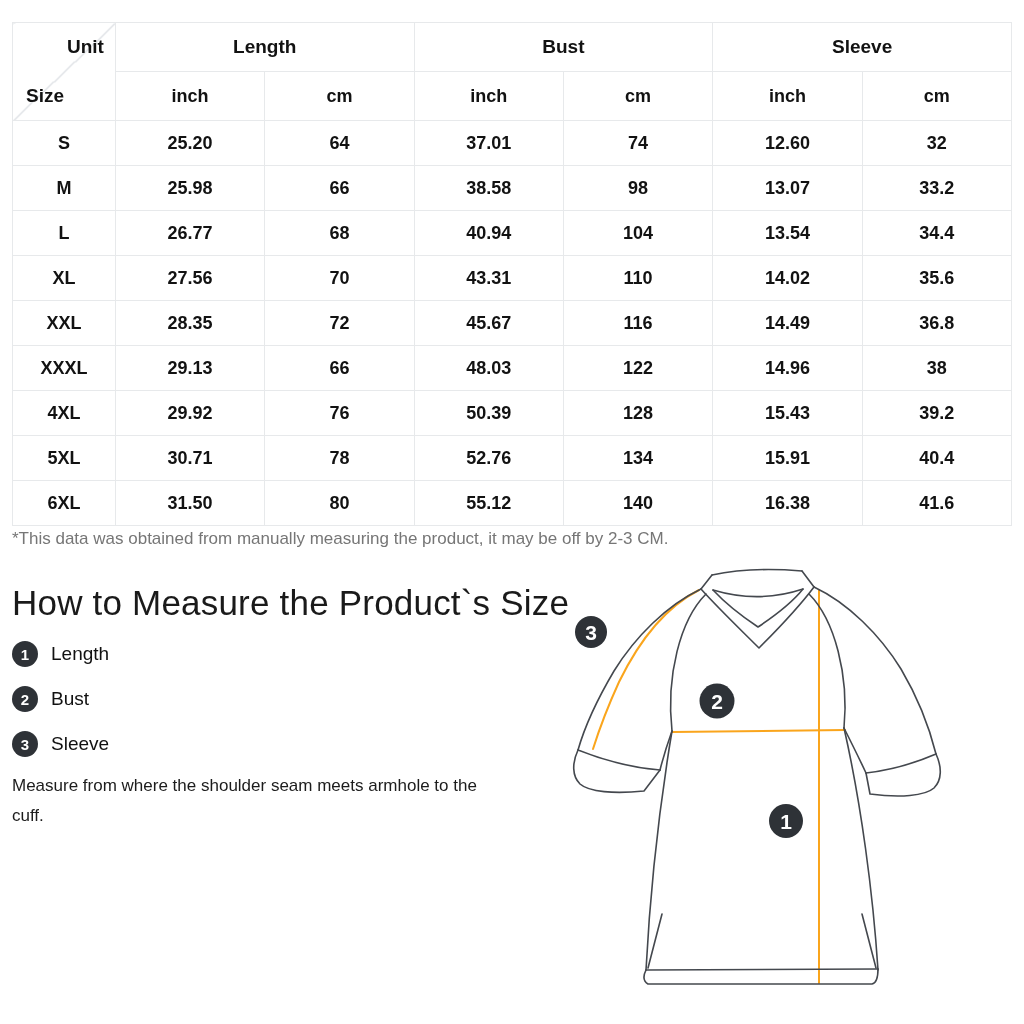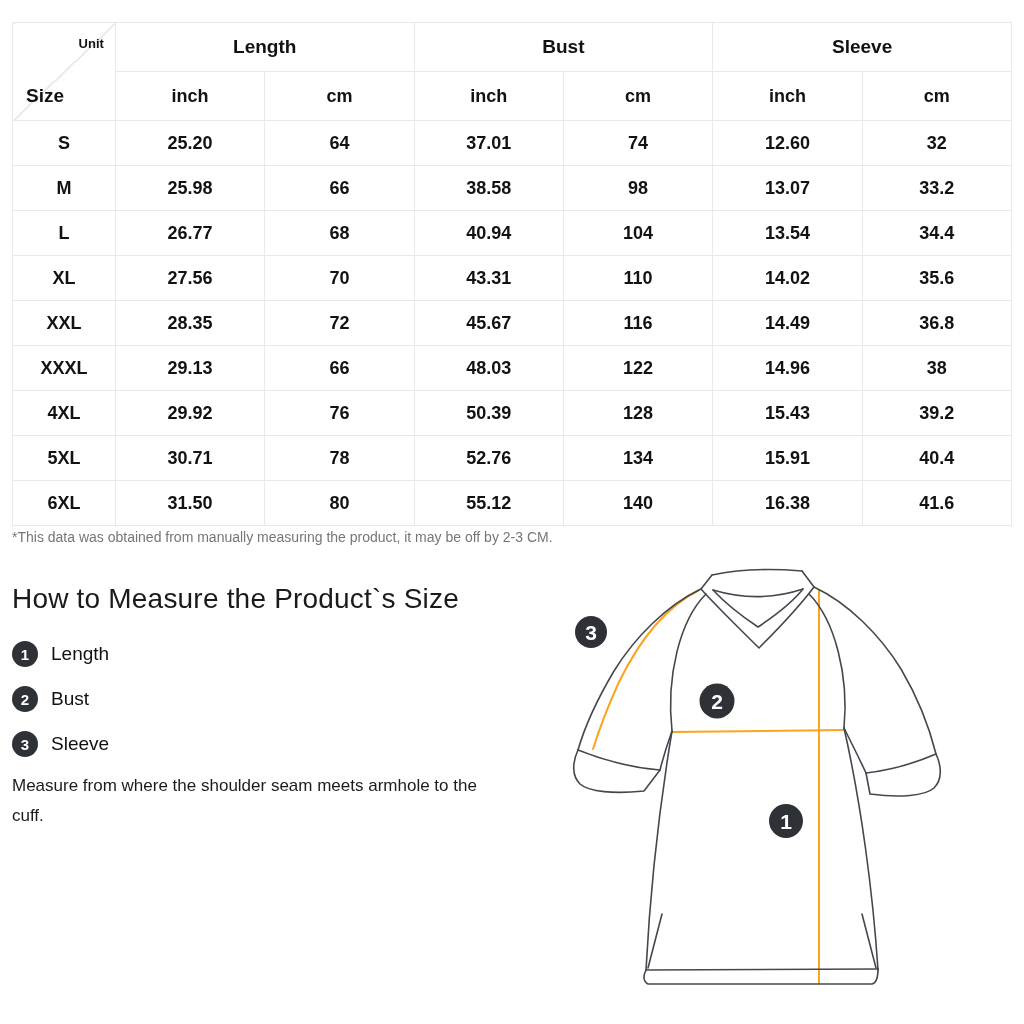--- a/index.html
+++ b/index.html
@@ -35,33 +35,33 @@
   col.c-val  { width: 14.95%; }
 
   th.corner {
     position: relative;
     background-image: linear-gradient(to bottom right,
       transparent calc(50% - 0.7px),
       #dfe2e5 calc(50% - 0.7px),
       #dfe2e5 calc(50% + 0.7px),
       transparent calc(50% + 0.7px));
   }
-  th.corner .corner-unit { position: absolute; top: 13px; right: 11px; font-size: 13px; }
+  th.corner .corner-unit { position: absolute; top: 13px; right: 11px; font-size: 19px; }
   th.corner .corner-size { position: absolute; bottom: 13px; left: 13px; font-size: 19px; }
 
   
   .footnote {
     position: absolute; left: 12px; top: 529px;
-    font-size: 14px; color: #767676;
+    font-size: 17px; color: #767676;
   }
 
   
   .guide-heading {
     position: absolute; left: 12px; top: 583px;
-    font-size: 28px; font-weight: 400; color: #1a1a1a;
+    font-size: 35px; font-weight: 400; color: #1a1a1a;
     letter-spacing: 0.2px;
   }
   .steps { position: absolute; left: 12px; top: 641px; width: 553px; }
   .step-head { display: flex; align-items: center; gap: 13px; }
   .step-badge {
     width: 26px; height: 26px; border-radius: 50%;
     background: #2e3237; color: #fff;
     font-size: 15px; font-weight: bold;
     display: flex; align-items: center; justify-content: center;
     flex: 0 0 auto;

